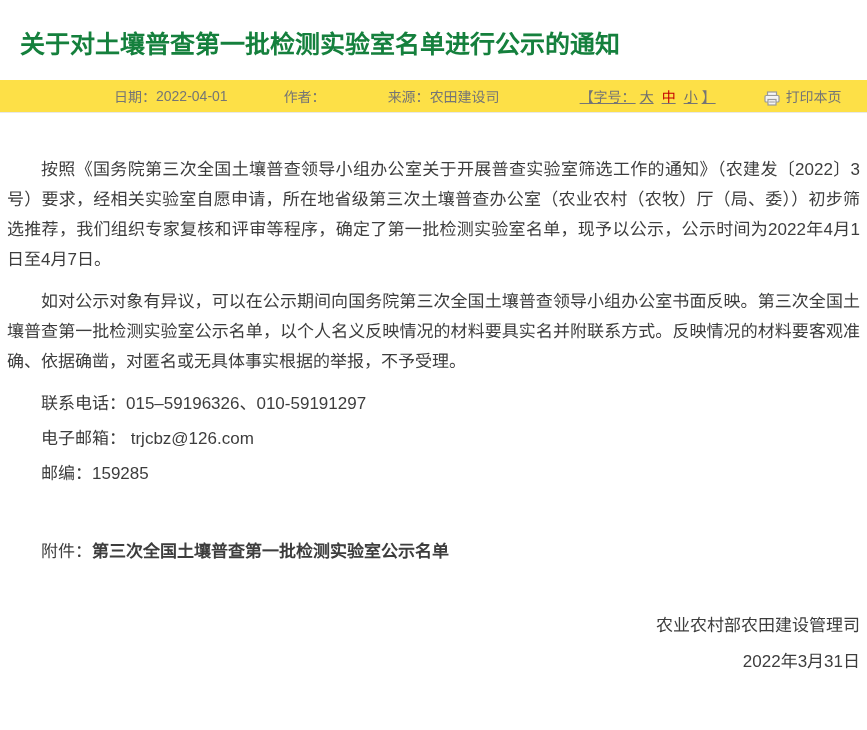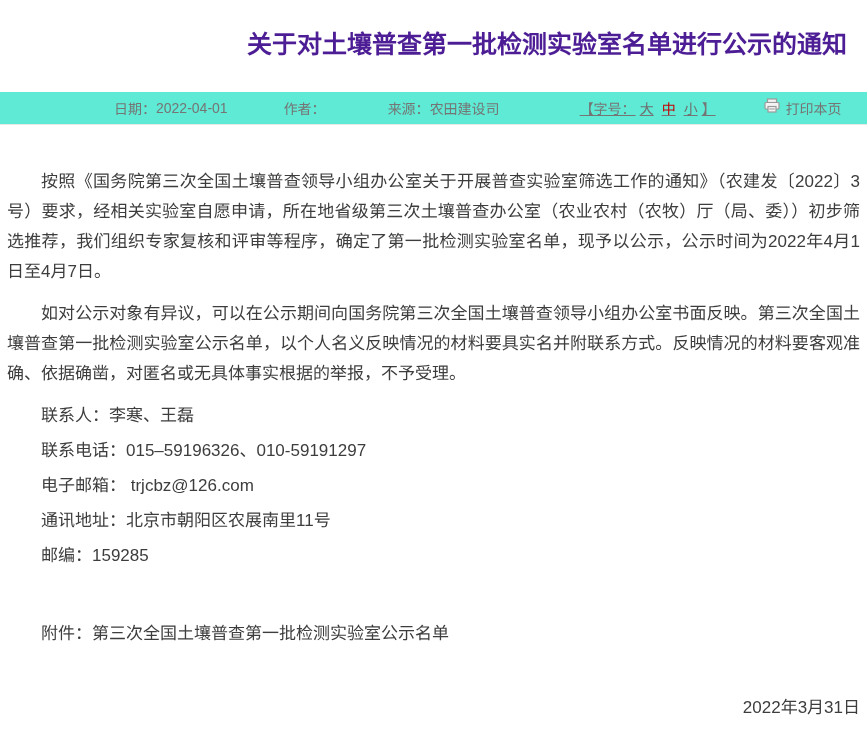--- a/index.html
+++ b/index.html
@@ -6,60 +6,60 @@
   body {
     width: 867px;
     height: 730px;
     background: #ffffff;
     font-family: "Liberation Sans", "DejaVu Sans", sans-serif;
     overflow: hidden;
   }
   
   .title {
     margin: 28px 20px 0;
-    text-align: right;
+    text-align: left;
     font-size: 25px;
     line-height: 32px;
     font-weight: bold;
-    color: #4c1d95;
+    color: #15803d;
   }
   
   .meta-bar {
-    margin-top: 32px;
+    margin-top: 20px;
     height: 33px;
     box-sizing: border-box;
-    background: #5eead4;
+    background: #fde047;
     border-bottom: 1px solid #e8e8e8;
     display: flex;
     align-items: center;
     font-size: 14px;
     color: #757575;
     padding-left: 114px;
     white-space: nowrap;
   }
   .meta-item { display: inline-flex; align-items: center; }
   .m-date   { margin-right: 56px; }
   .m-author { margin-right: 62px; }
   .m-source { margin-right: 80px; justify-content: flex-end; }
   .m-size   { margin-right: 48px; text-decoration: underline; }
   .size-btn { cursor: pointer; margin: 0 4px; color: #6f6f6f; }
   .size-btn.active { color: #c40000; }
-  .print-btn { display: inline-flex; align-items: flex-start; gap: 6px; cursor: pointer; color: #757575; }
+  .print-btn { display: inline-flex; align-items: flex-end; gap: 6px; cursor: pointer; color: #757575; }
   .print-btn svg { display: block; }
   
   .article {
     padding: 42px 7px 0;
     font-size: 17px;
     color: #3d3d3d;
     text-align: justify;
   }
   .para    { margin: 0 0 12px; line-height: 30px; text-indent: 2em; }
   .contact { margin: 0 0 5px;  line-height: 30px; text-indent: 2em; }
   .attachment { margin: 48px 0 0; line-height: 30px; text-indent: 2em; }
-  .attachment .att-link { cursor: pointer; color: #3d3d3d; }
+  .attachment .att-link { cursor: pointer; color: #3d3d3d; font-weight: bold; }
   .sig-block { margin-top: 44px; text-align: right; }
   .sig-line  { margin: 0; line-height: 30px; }
   .sig-date  { margin: 6px 0 0; line-height: 30px; }
 </style>
 </head>
 <body>
 
 <h1 class="title">关于对土壤普查第一批检测实验室名单进行公示的通知</h1>
 
 <div class="meta-bar">
@@ -92,26 +92,25 @@
       </svg>
     </span>
     <span>打印本页</span>
   </span>
 </div>
 
 <div class="article">
   <p class="para">按照《国务院第三次全国土壤普查领导小组办公室关于开展普查实验室筛选工作的通知》（农建发〔2022〕3号）要求，经相关实验室自愿申请，所在地省级第三次土壤普查办公室（农业农村（农牧）厅（局、委））初步筛选推荐，我们组织专家复核和评审等程序，确定了第一批检测实验室名单，现予以公示，公示时间为2022年4月1日至4月7日。</p>
   <p class="para">如对公示对象有异议，可以在公示期间向国务院第三次全国土壤普查领导小组办公室书面反映。第三次全国土壤普查第一批检测实验室公示名单，以个人名义反映情况的材料要具实名并附联系方式。反映情况的材料要客观准确、依据确凿，对匿名或无具体事实根据的举报，不予受理。</p>
 
-  <p class="contact">联系人：李寒、王磊</p>
   <p class="contact">联系电话：015–59196326、010-59191297</p>
   <p class="contact">电子邮箱： trjcbz@126.com</p>
-  <p class="contact">通讯地址：北京市朝阳区农展南里11号</p>
   <p class="contact">邮编：159285</p>
 
   <p class="attachment">
     <span>附件：</span><span class="att-link">第三次全国土壤普查第一批检测实验室公示名单</span>
   </p>
 
   <div class="sig-block">
+    <p class="sig-line">农业农村部农田建设管理司</p>
     <p class="sig-date">2022年3月31日</p>
   </div>
 </div>
 
 </body></html>

